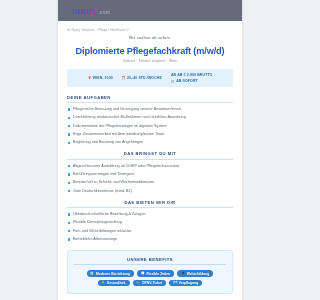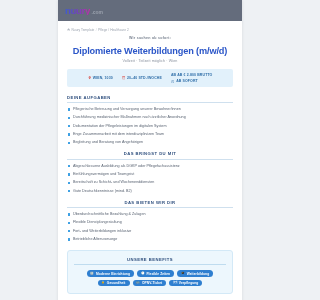--- a/index.html
+++ b/index.html
@@ -44,20 +44,21 @@
     line-height: 1;
   }
   .logo-main {
     font-size: 9.5px;
     font-weight: 700;
     letter-spacing: -0.3px;
     background: linear-gradient(90deg, #3b5bd4 0%, #6d3fc4 45%, #c02fa6 100%);
     -webkit-background-clip: text;
     background-clip: text;
     color: transparent;
+    margin-left: 7px;
   }
   .logo-suffix {
     font-size: 5px;
     font-weight: 600;
     color: #9aa1ad;
     margin-left: 1.5px;
   }
 
   
   .body {
@@ -238,21 +239,21 @@
       <div class="breadcrumb">
         <svg class="bc-home" viewBox="0 0 16 16">
           <path fill="#9aa2ae" d="M8 1.6 1.2 7.2h1.7v7.2h3.5V9.8h3.2v4.6h3.5V7.2h1.7z"></path>
         </svg>
         <span>Nuury Template</span>
         <span class="bc-sep">/</span>
         <span>Pflege / Healthcare 2</span>
       </div>
 
       <div class="kicker">Wir suchen ab sofort:</div>
-      <h1 class="job-title">Diplomierte Weiterbildungen (m/w/d)</h1>
+      <h1 class="job-title">Diplomierte Pflegefachkraft (m/w/d)</h1>
       <div class="subtitle">Vollzeit · Teilzeit möglich · Wien</div>
 
       <div class="meta-band">
         <div class="meta-item">
           <svg class="meta-ico" viewBox="0 0 16 16">
             <path fill="#d9534f" d="M8 0.8C5.2.8 3 3 3 5.8c0 3.6 5 9.4 5 9.4s5-5.8 5-9.4C13 3 10.8.8 8 .8zm0 6.8a2 2 0 1 1 0-4 2 2 0 0 1 0 4z"></path>
           </svg>
           <span>WIEN, 1030</span>
         </div>
 

